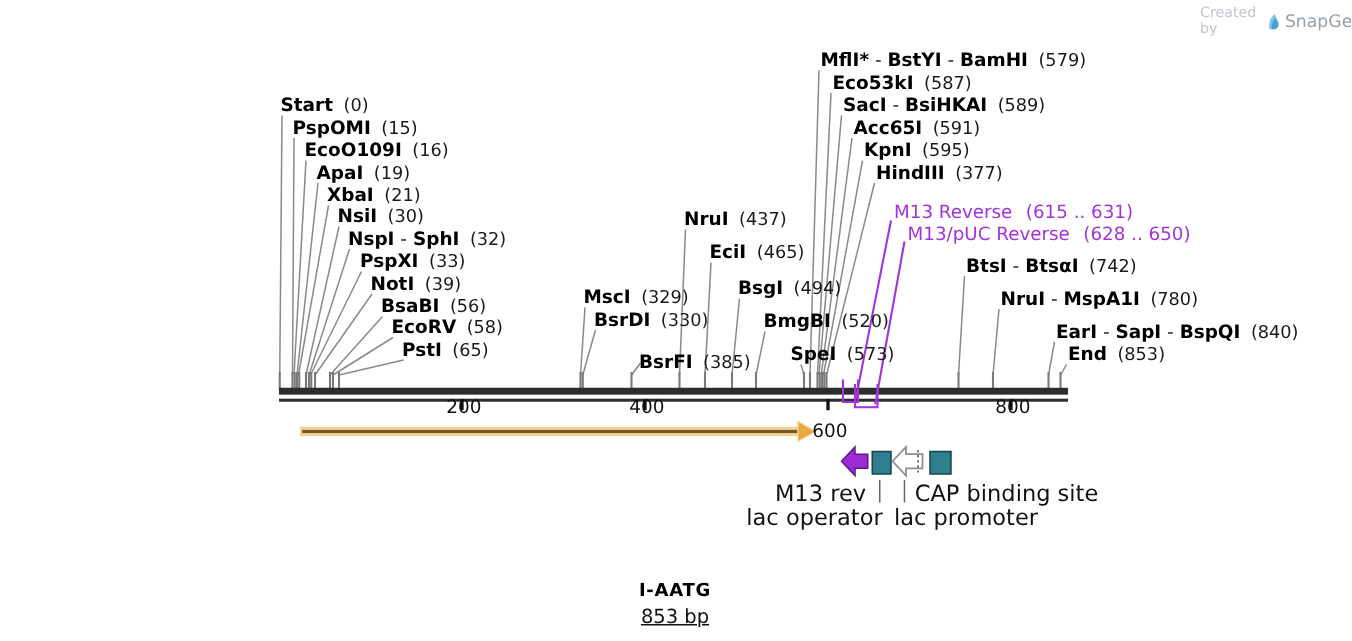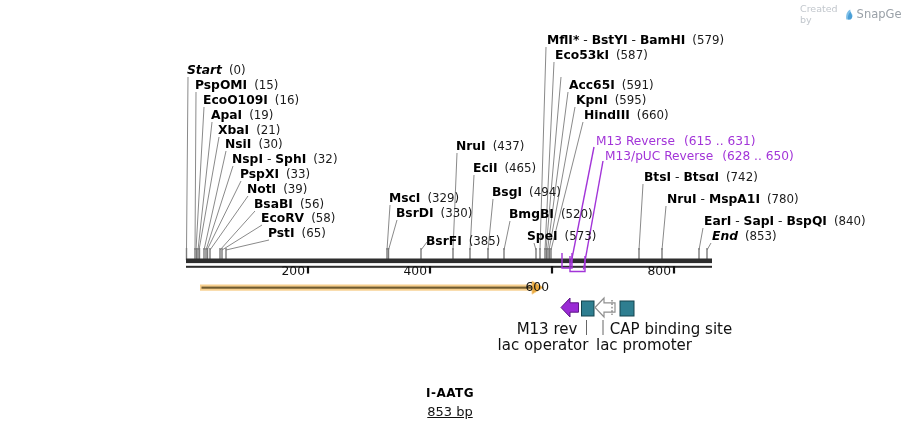--- a/index.html
+++ b/index.html
@@ -5,24 +5,24 @@
   html,body{margin:0;padding:0;background:#fff;}
   .canvas{
     position:relative;width:901px;height:427px;background:#ffffff;overflow:hidden;
     font-family:"DejaVu Sans","Liberation Sans",sans-serif;
   }
   svg.map{position:absolute;left:0;top:0;}
   .site{position:absolute;white-space:nowrap;font-size:12.3px;color:#000;line-height:13px;}
   .site .nm{font-weight:bold;}
   .site .sep{font-weight:normal;color:#222;}
   .site .pos{font-weight:normal;font-size:11.8px;color:#1a1a1a;margin-left:7px;}
-  .endpoint .nm{font-style:italic;}
+  .endpoint .nm{}
   .primer{position:absolute;white-space:nowrap;font-size:12.2px;color:#a234d8;line-height:13px;}
   .primer .range{margin-left:9px;}
-  .ruler-num{position:absolute;width:30px;text-align:right;font-size:12.3px;color:#111;line-height:13px;}
+  .ruler-num{position:absolute;width:30px;text-align:right;font-size:12.3px;color:#111;line-height:13px;margin-left:16px;}
   .feat-label{position:absolute;transform:translateX(-50%);white-space:nowrap;font-size:15px;color:#111;line-height:14px;}
   .map-title{position:absolute;left:450px;top:386px;transform:translateX(-50%);font-size:12px;font-weight:bold;color:#000;letter-spacing:.5px;}
   .map-length{position:absolute;left:450px;top:404px;transform:translateX(-50%);font-size:13px;color:#111;text-decoration:underline;}
   .watermark{position:absolute;left:800px;top:3px;display:flex;align-items:center;gap:3px;}
   .wm-created{font-size:9.5px;color:#c2c7cd;}
   .wm-brand{font-size:11.5px;color:#9aa1a8;}
 </style>
 </head>
 <body>
 
@@ -150,23 +150,24 @@
   <div class="site" style="left:389px;top:192px"><span class="rs"><span class="nm">MscI</span></span><span class="pos">(329)</span></div>
   <div class="site" style="left:396px;top:207px"><span class="rs"><span class="nm">BsrDI</span></span><span class="pos">(330)</span></div>
   <div class="site" style="left:426px;top:235px"><span class="rs"><span class="nm">BsrFI</span></span><span class="pos">(385)</span></div>
   <div class="site" style="left:456px;top:140px"><span class="rs"><span class="nm">NruI</span></span><span class="pos">(437)</span></div>
   <div class="site" style="left:473px;top:162px"><span class="rs"><span class="nm">EciI</span></span><span class="pos">(465)</span></div>
   <div class="site" style="left:492px;top:186px"><span class="rs"><span class="nm">BsgI</span></span><span class="pos">(494)</span></div>
   <div class="site" style="left:509px;top:208px"><span class="rs"><span class="nm">BmgBI</span></span><span class="pos">(520)</span></div>
   <div class="site" style="left:527px;top:230px"><span class="rs"><span class="nm">SpeI</span></span><span class="pos">(573)</span></div>
   <div class="site" style="left:547px;top:34px"><span class="rs"><span class="nm">MflI*</span><span class="sep"> - </span><span class="nm">BstYI</span><span class="sep"> - </span><span class="nm">BamHI</span></span><span class="pos">(579)</span></div>
   <div class="site" style="left:555px;top:49px"><span class="rs"><span class="nm">Eco53kI</span></span><span class="pos">(587)</span></div>
+  <div class="site" style="left:562px;top:64px"><span class="rs"><span class="nm">SacI</span><span class="sep"> - </span><span class="nm">BsiHKAI</span></span><span class="pos">(589)</span></div>
   <div class="site" style="left:569px;top:79px"><span class="rs"><span class="nm">Acc65I</span></span><span class="pos">(591)</span></div>
   <div class="site" style="left:576px;top:94px"><span class="rs"><span class="nm">KpnI</span></span><span class="pos">(595)</span></div>
-  <div class="site" style="left:584px;top:109px"><span class="rs"><span class="nm">HindIII</span></span><span class="pos">(660)</span></div>
+  <div class="site" style="left:584px;top:109px"><span class="rs"><span class="nm">HindIII</span></span><span class="pos">(377)</span></div>
   <div class="site" style="left:644px;top:171px"><span class="rs"><span class="nm">BtsI</span><span class="sep"> - </span><span class="nm">BtsαI</span></span><span class="pos">(742)</span></div>
   <div class="site" style="left:667px;top:193px"><span class="rs"><span class="nm">NruI</span><span class="sep"> - </span><span class="nm">MspA1I</span></span><span class="pos">(780)</span></div>
   <div class="site" style="left:704px;top:215px"><span class="rs"><span class="nm">EarI</span><span class="sep"> - </span><span class="nm">SapI</span><span class="sep"> - </span><span class="nm">BspQI</span></span><span class="pos">(840)</span></div>
   <div class="site endpoint" style="left:712px;top:230px"><span class="rs"><span class="nm">End</span></span><span class="pos">(853)</span></div>
 
   <div class="primer" style="left:596px;top:135px">
     <span>M13 Reverse</span><span class="range">(615 .. 631)</span>
   </div>
   <div class="primer" style="left:605px;top:150px">
     <span>M13/pUC Reverse</span><span class="range">(628 .. 650)</span>

